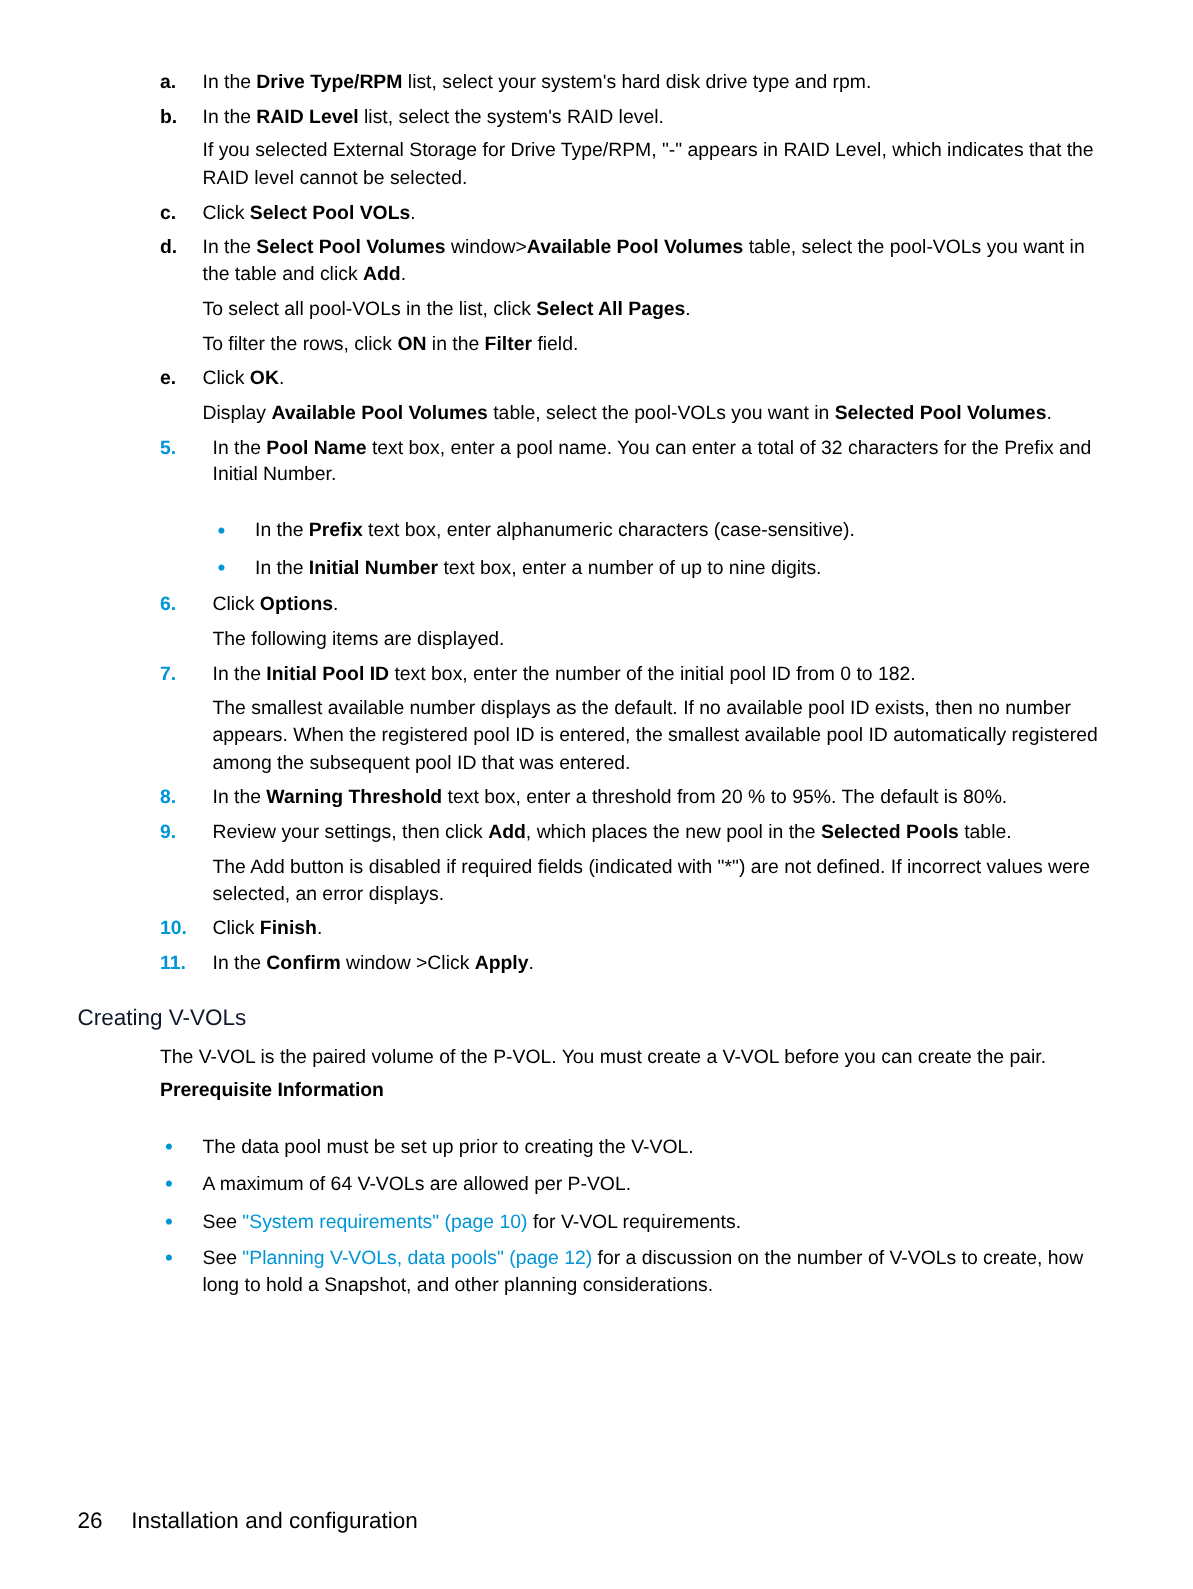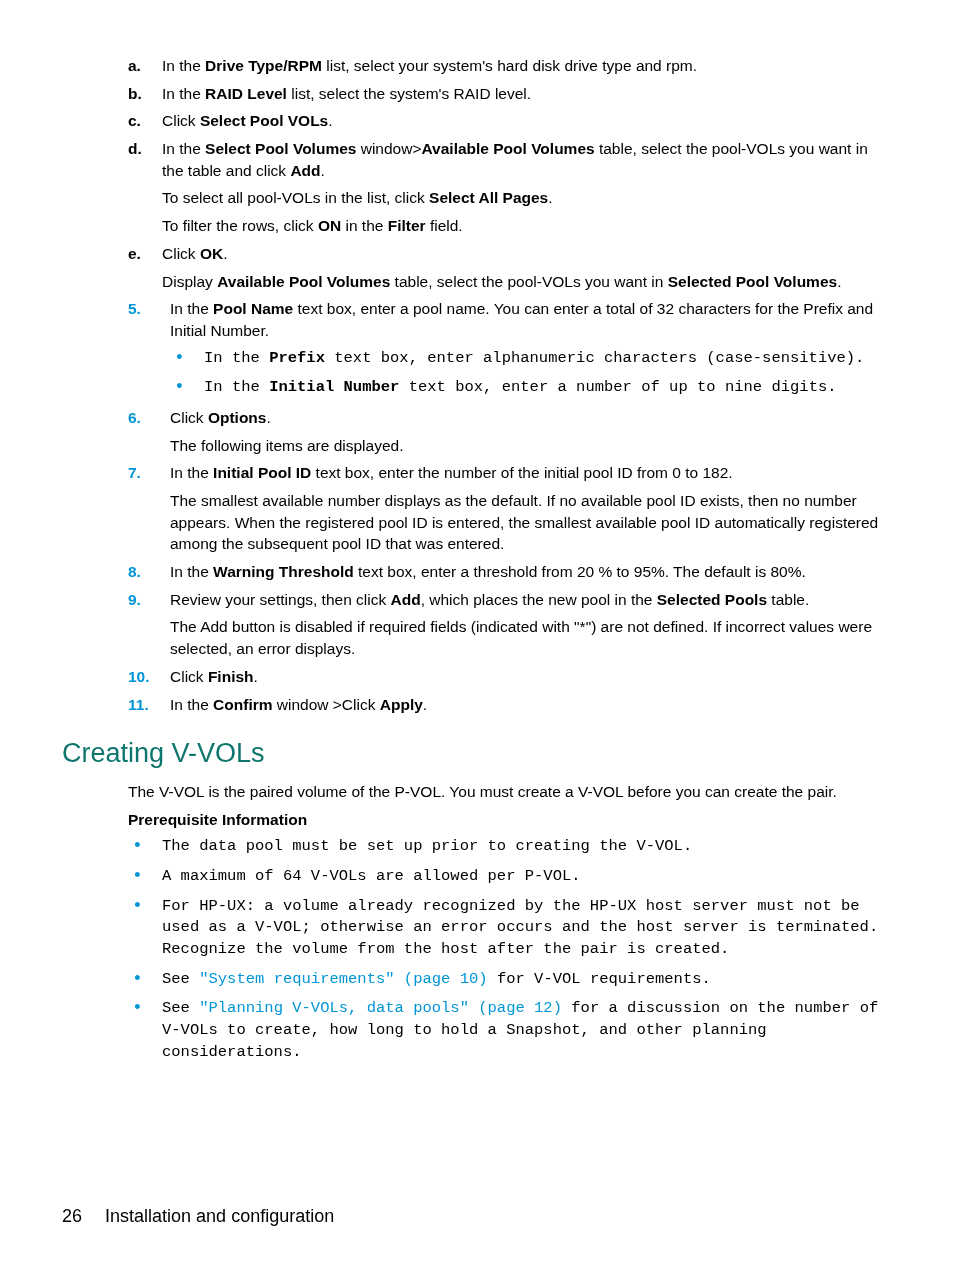--- a/index.html
+++ b/index.html
@@ -15,41 +15,42 @@
     position: relative;
   }
   .bold { font-weight: bold; }
   .ol-num { list-style: none; }
   .ol-num > li { position: relative; padding-left: 42px; margin-bottom: 6px; }
   .ol-num > li > .num { position: absolute; left: 0; color: #0096d6; font-weight: bold; }
   .ol-alpha { list-style: none; margin-top: 0; }
   .ol-alpha > li { position: relative; padding-left: 34px; margin-bottom: 6px; }
   .ol-alpha > li > .letter { position: absolute; left: 0; font-weight: bold; }
   .para { margin-top: 6px; margin-bottom: 6px; }
-  .bullets { list-style: none; margin-top: 6px; font-family: Liberation Mono, monospace; }
+  .bullets { list-style: none; margin-top: 23px; }
   .bullets > li { position: relative; padding-left: 34px; margin-bottom: 8px; }
   .bullets > li::before { content: "•"; position: absolute; left: 4px; color: #0096d6; font-size: 18px; line-height: 1; top: 1px;}
-  .h2 { font-size: 27px; color: #0f766e; font-weight: normal; margin-top: 20px; margin-bottom: 8px; }
+  .h2 { font-size: 18px; color: #0f172a; font-weight: normal; margin-top: 20px; margin-bottom: 8px; }
   .indent-block { padding-left: 66px; }
   .link { color: #0096d6; }
   .footer { position: absolute; bottom: 42px; left: 62px; font-size: 18px; }
   .footer .pg { display: inline-block; margin-right: 18px; }
 </style>
 </head>
 <body>
 
 <div class="indent-block">
   <ol class="ol-alpha">
     <li>
       <span class="letter">a.</span>
       <span><span>In the </span><span class="bold">Drive Type/RPM</span><span> list, select your system's hard disk drive type and rpm.</span></span>
     </li>
     <li>
       <span class="letter">b.</span>
       <span><span>In the </span><span class="bold">RAID Level</span><span> list, select the system's RAID level.</span></span>
+      <div class="para">If you selected External Storage for Drive Type/RPM, "-" appears in RAID Level, which indicates that the RAID level cannot be selected.</div>
     </li>
     <li>
       <span class="letter">c.</span>
       <span><span>Click </span><span class="bold">Select Pool VOLs</span><span>.</span></span>
     </li>
     <li>
       <span class="letter">d.</span>
       <span><span>In the </span><span class="bold">Select Pool Volumes</span><span> window&gt;</span><span class="bold">Available Pool Volumes</span><span> table, select the pool-VOLs you want in the table and click </span><span class="bold">Add</span><span>.</span></span>
       <div class="para"><span>To select all pool-VOLs in the list, click </span><span class="bold">Select All Pages</span><span>.</span></div>
       <div class="para"><span>To filter the rows, click </span><span class="bold">ON</span><span> in the </span><span class="bold">Filter</span><span> field.</span></div>
@@ -100,21 +101,20 @@
   </li>
 </ol>
 
 <h2 class="h2">Creating V-VOLs</h2>
 <div style="padding-left:66px">
   <div class="para">The V-VOL is the paired volume of the P-VOL. You must create a V-VOL before you can create the pair.</div>
   <div class="para bold">Prerequisite Information</div>
   <ul class="bullets">
     <li>The data pool must be set up prior to creating the V-VOL.</li>
     <li>A maximum of 64 V-VOLs are allowed per P-VOL.</li>
-    <li>For HP-UX: a volume already recognized by the HP-UX host server must not be used as a V-VOL; otherwise an error occurs and the host server is terminated. Recognize the volume from the host after the pair is created.</li>
     <li><span>See </span><span class="link">"System requirements" (page 10)</span><span> for V-VOL requirements.</span></li>
     <li><span>See </span><span class="link">"Planning V-VOLs, data pools" (page 12)</span><span> for a discussion on the number of V-VOLs to create, how long to hold a Snapshot, and other planning considerations.</span></li>
   </ul>
 </div>
 
 <div class="footer">
   <span class="pg">26</span>
   <span>Installation and configuration</span>
 </div>
 

